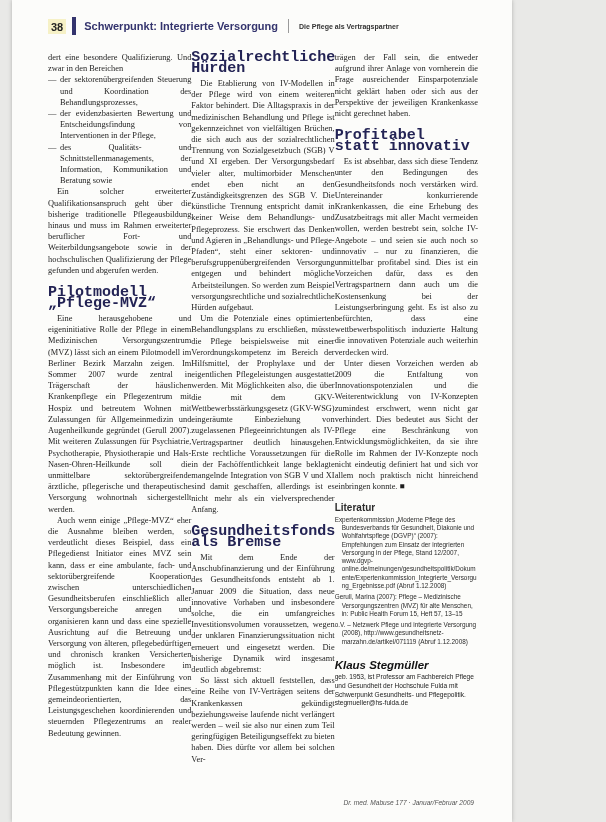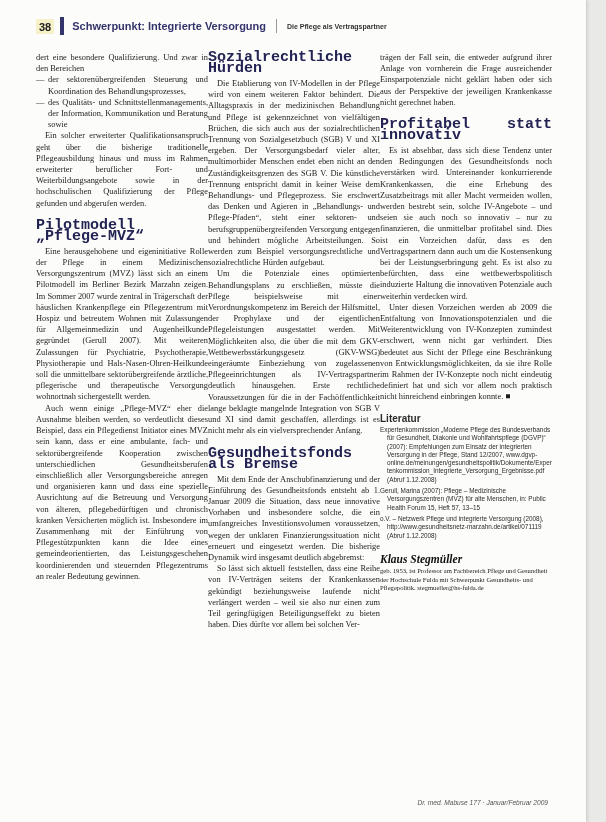--- a/index.html
+++ b/index.html
@@ -1,20 +1,21 @@
 <!DOCTYPE html>
 <html><head>
 <meta charset="utf-8">
 <style>
   html,body{margin:0;padding:0;background:#e9e9e7;}
   .page{
-    width:586px;height:822px;background:#fcfcfa;position:relative;
+    width:500px;height:822px;background:#fcfcfa;position:relative;
     box-sizing:border-box;padding:16px 34px 0 36px;overflow:hidden;
     font-family:"Liberation Serif",serif;color:#1d1d1d;
     box-shadow:0 0 4px rgba(0,0,0,.25);
+    margin-left:12px;
   }
   
   .hdr{display:flex;align-items:center;height:20px;}
   .pagenum{font-family:"Liberation Sans",sans-serif;font-weight:bold;font-size:11px;
     background:#f6f1c6;padding:2px 3px 1px 3px;color:#222;}
   .bar{width:4px;height:18px;background:#34346d;margin:0 8px 0 6px;}
   .section{font-family:"Liberation Sans",sans-serif;font-weight:bold;font-size:11px;color:#34346d;margin-right:10px;white-space:nowrap;}
   .hdiv{width:1px;height:14px;background:#9a9a9a;margin-right:10px;}
   .article{font-family:"Liberation Sans",sans-serif;font-weight:bold;font-size:7px;color:#333;white-space:nowrap;}
   
@@ -25,21 +26,21 @@
   h3{font-family:Liberation Mono, monospace;font-size:15px;color:#232354;margin:11px 0 4px 0;line-height:11px;}
   .dashlist{list-style:none;margin:0;padding:0;}
   .dashlist li{padding-left:12px;position:relative;}
   .dashlist li::before{content:"\2014";position:absolute;left:0;}
   
   .litblock{margin-top:12px;font-family:"Liberation Sans",sans-serif;
     font-size:6.4px;line-height:8.3px;color:#2b2b2b;text-align:left;}
   .litheading{font-weight:bold;font-size:10px;margin:0 0 3px 0;}
   .lit{padding-left:7px;text-indent:-7px;margin:0 0 3px 0;word-wrap:break-word;}
   
-  .authorblock{margin-top:14px;font-family:Liberation Serif, serif;text-align:left;}
+  .authorblock{margin-top:14px;font-family:Liberation Sans, sans-serif;text-align:left;}
   .authorname{font-style:italic;font-weight:bold;font-size:11.5px;color:#111;margin:0;}
   .authorbio{font-size:6.6px;line-height:8.7px;margin:2px 0 0 0;color:#222;word-wrap:break-word;}
   
   .footer{position:absolute;right:38px;bottom:16px;font-family:"Liberation Sans",sans-serif;
     font-size:6.6px;font-style:italic;color:#555;}
 </style>
 </head>
 <body>
 
 <div class="page">
@@ -51,20 +52,21 @@
     <span class="hdiv"></span>
     <span class="article">Die Pflege als Vertragspartner</span>
   </div>
 
   <div class="cols">
 
     <div class="col">
       <p class="para">dert eine besondere Qualifizierung. Und zwar in den Bereichen</p>
       <ul class="dashlist">
         <li>der sektorenübergreifenden Steuerung und Koordination des Behandlungsprozesses,</li>
+        <li>der evidenzbasierten Bewertung und Entscheidungsfindung von Interventionen in der Pflege,</li>
         <li>des Qualitäts- und Schnittstellenmanagements, der Information, Kommunikation und Beratung sowie</li>
       </ul>
       <p class="para indent">Ein solcher erweiterter Qualifikationsanspruch geht über die bisherige traditionelle Pflegeausbildung hinaus und muss im Rahmen erweiterter beruflicher Fort- und Weiterbildungsangebote sowie in der hochschulischen Qualifizierung der Pflege gefunden und abgerufen werden.</p>
       <h3>Pilotmodell „Pflege-MVZ“</h3>
       <p class="para indent">Eine herausgehobene und eigeninitiative Rolle der Pflege in einem Medizinischen Versorgungszentrum (MVZ) lässt sich an einem Pilotmodell im Berliner Bezirk Marzahn zeigen. Im Sommer 2007 wurde zentral in Trägerschaft der häuslichen Krankenpflege ein Pflegezentrum mit Hospiz und betreutem Wohnen mit Zulassungen für Allgemeinmedizin und Augenheilkunde gegründet (Gerull 2007). Mit weiteren Zulassungen für Psychiatrie, Psychotherapie, Physiotherapie und Hals-Nasen-Ohren-Heilkunde soll die unmittelbare sektorübergreifende ärztliche, pflegerische und therapeutische Versorgung wohnortnah sichergestellt werden.</p>
       <p class="para indent">Auch wenn einige „Pflege-MVZ“ eher die Ausnahme bleiben werden, so verdeutlicht dieses Beispiel, dass ein Pflegedienst Initiator eines MVZ sein kann, dass er eine ambulante, fach- und sektorübergreifende Kooperation zwischen unterschiedlichen Gesundheitsberufen einschließlich aller Versorgungsbereiche anregen und organisieren kann und dass eine spezielle Ausrichtung auf die Betreuung und Versorgung von älteren, pflegebedürftigen und chronisch kranken Versicherten möglich ist. Insbesondere im Zusammenhang mit der Einführung von Pflegestützpunkten kann die Idee eines gemeindeorientierten, das Leistungsgeschehen koordinierenden und steuernden Pflegezentrums an realer Bedeutung gewinnen.</p>
     </div>
 
     <div class="col">
       <h3 style="margin-top:0;">Sozialrechtliche Hürden</h3>

